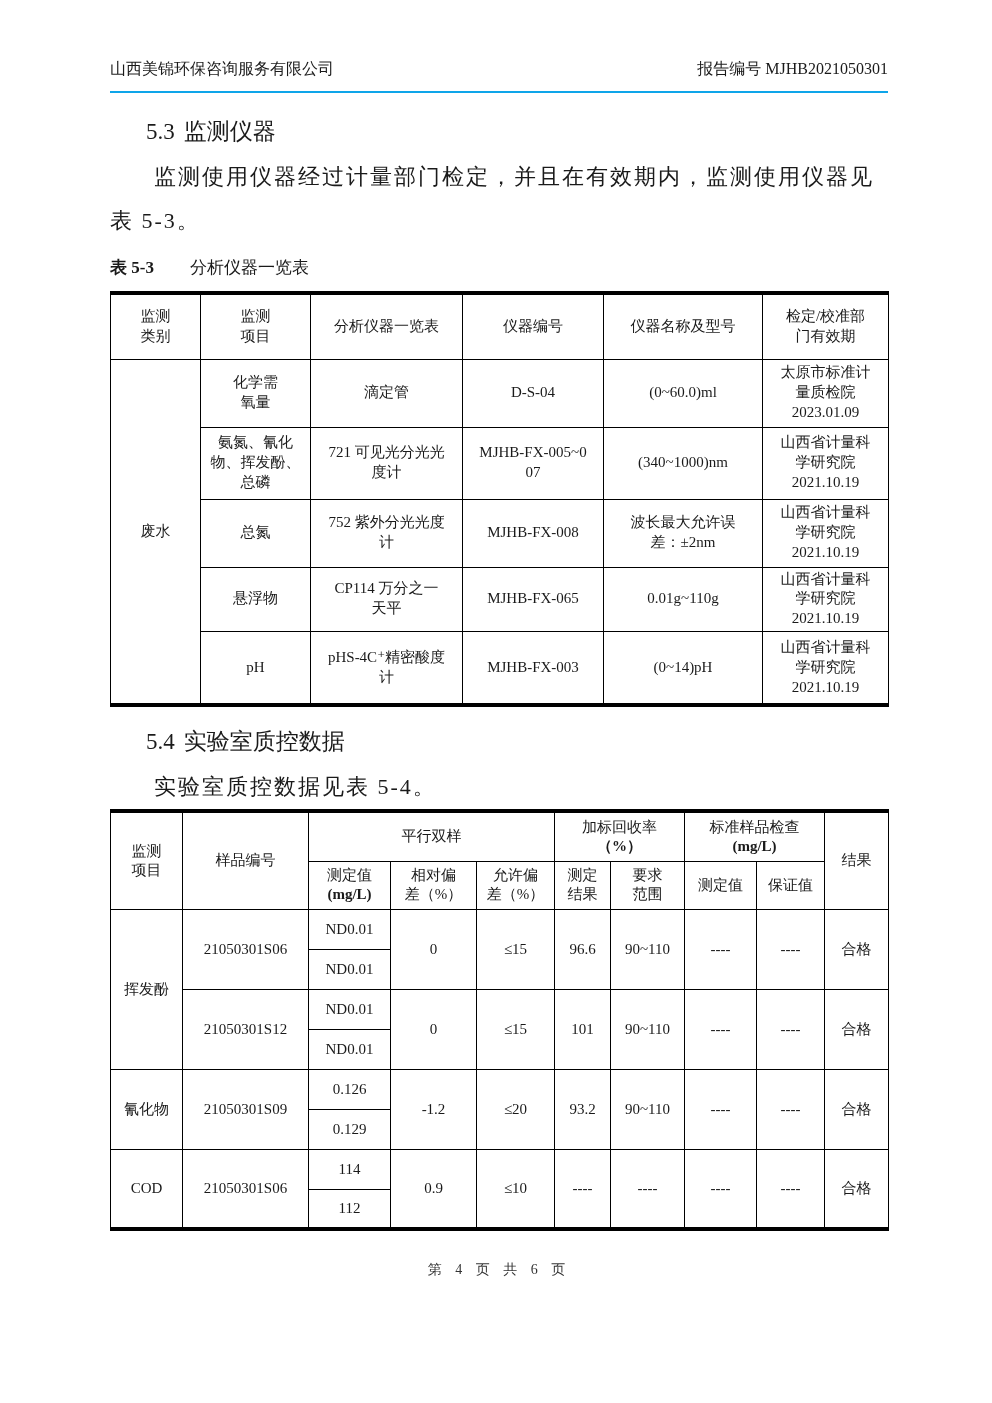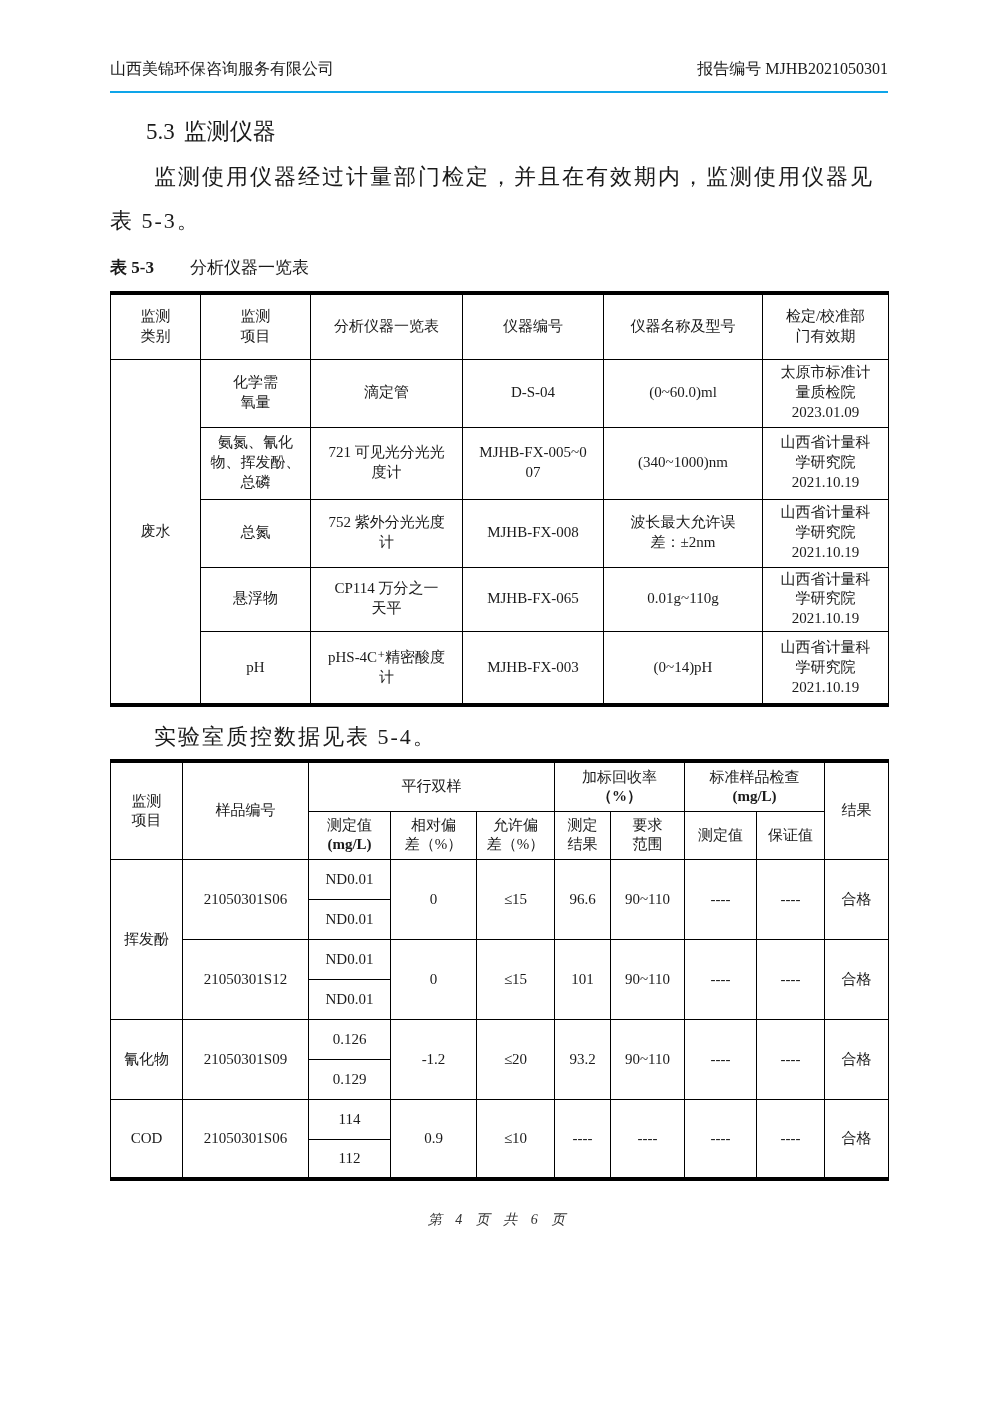--- a/index.html
+++ b/index.html
@@ -44,21 +44,21 @@
     white-space:pre-line;
     overflow:hidden;
   }
   .t53 { font-size:15px; line-height:1.32; }
   .t54 { font-size:15px; line-height:1.3; }
   .blk { display:block; white-space:pre-line; }
   .bold { font-weight:bold; }
   
   .pg-footer {
     text-align:center; font-size:14px; color:#333;
-    letter-spacing:5px; margin-top:30px;font-style:italic;
+    letter-spacing:5px; margin-top:30px;
   }
 </style>
 </head>
 <body>
 
 <div class="page">
 
   <div class="pg-header">
     <span>山西美锦环保咨询服务有限公司</span>
     <span>报告编号 MJHB2021050301</span>
@@ -142,20 +142,23 @@
         <td>pHS-4C⁺精密酸度
 计</td>
         <td>MJHB-FX-003</td>
         <td>(0~14)pH</td>
         <td><span class="blk">山西省计量科
 学研究院</span><span class="blk">2021.10.19</span></td>
       </tr>
     </tbody>
   </table>
 
+  <div class="sec" style="margin-top:20px">
+    <span class="num">5.4</span><span>实验室质控数据</span>
+  </div>
   <p class="para">实验室质控数据见表 5-4。</p>
 
 
   <table class="t54">
     <colgroup>
       <col style="width:72px">
         <col style="width:126px">
         <col style="width:82px">
         <col style="width:86px">
         <col style="width:78px">

